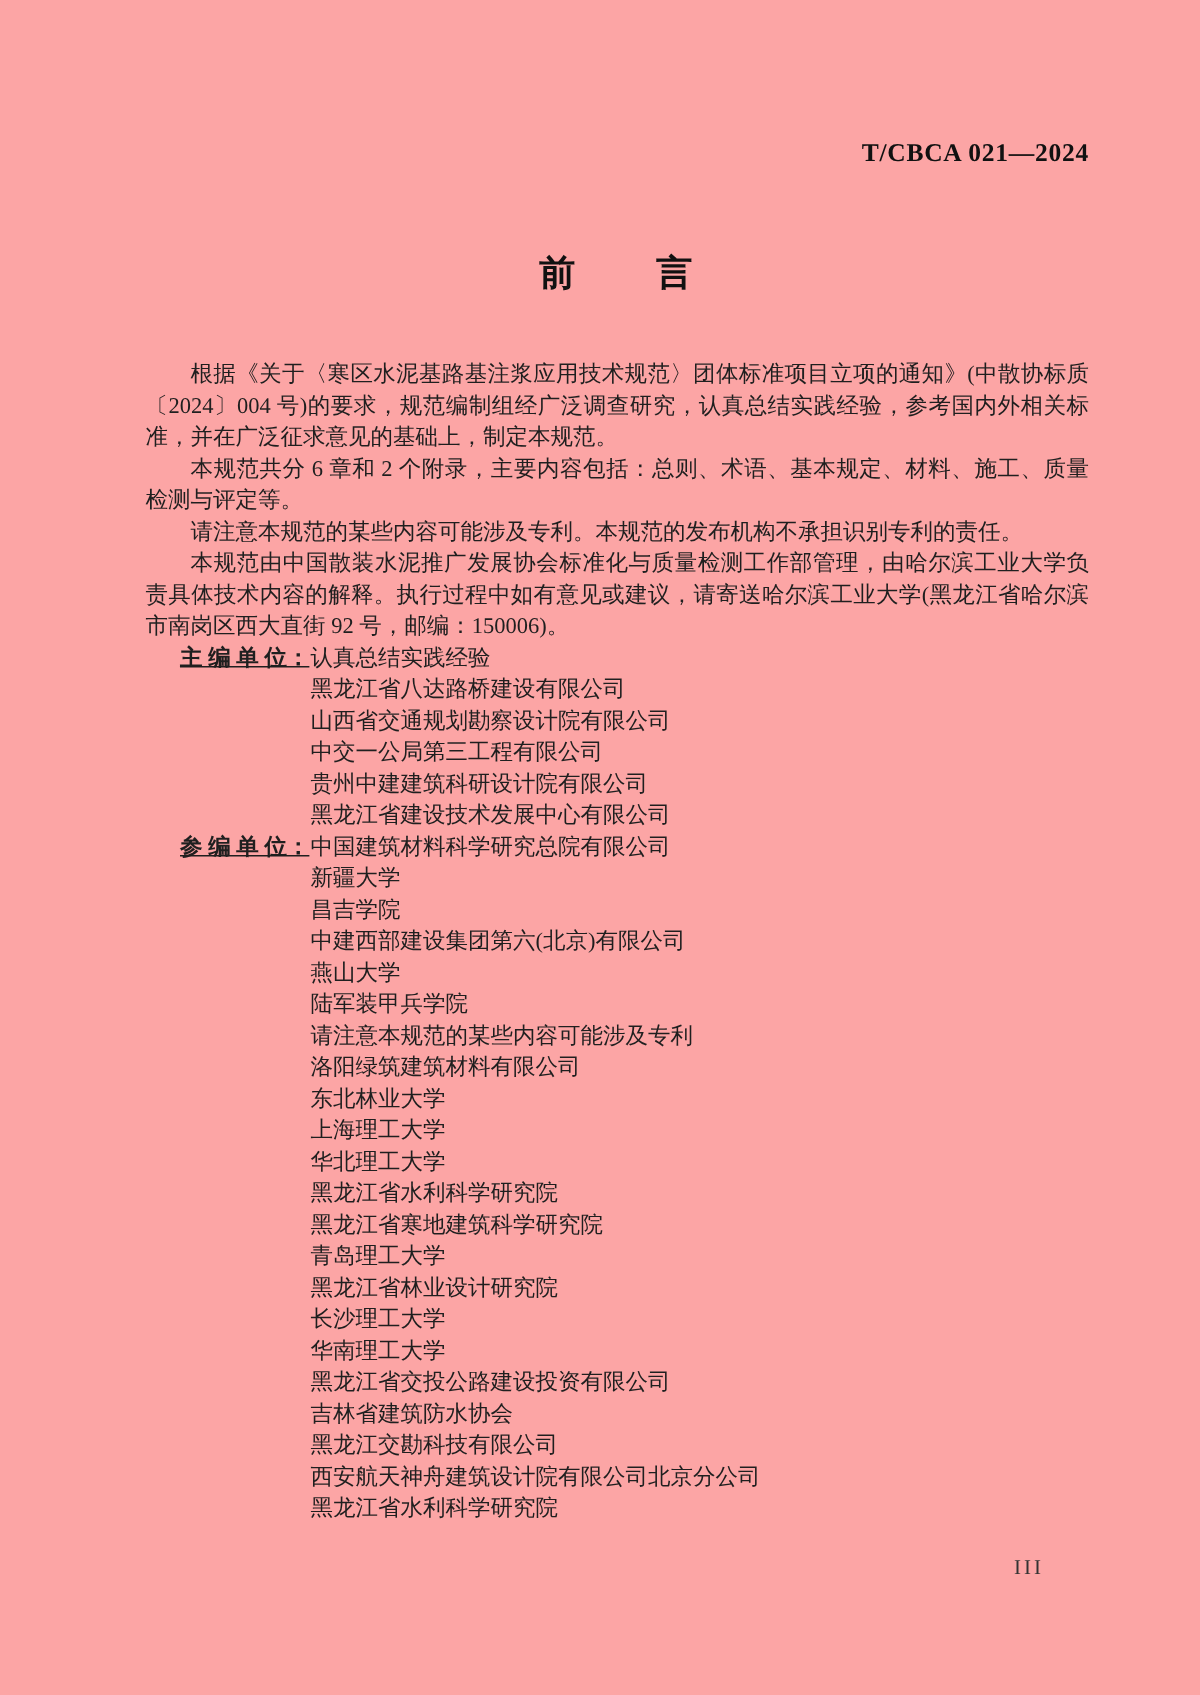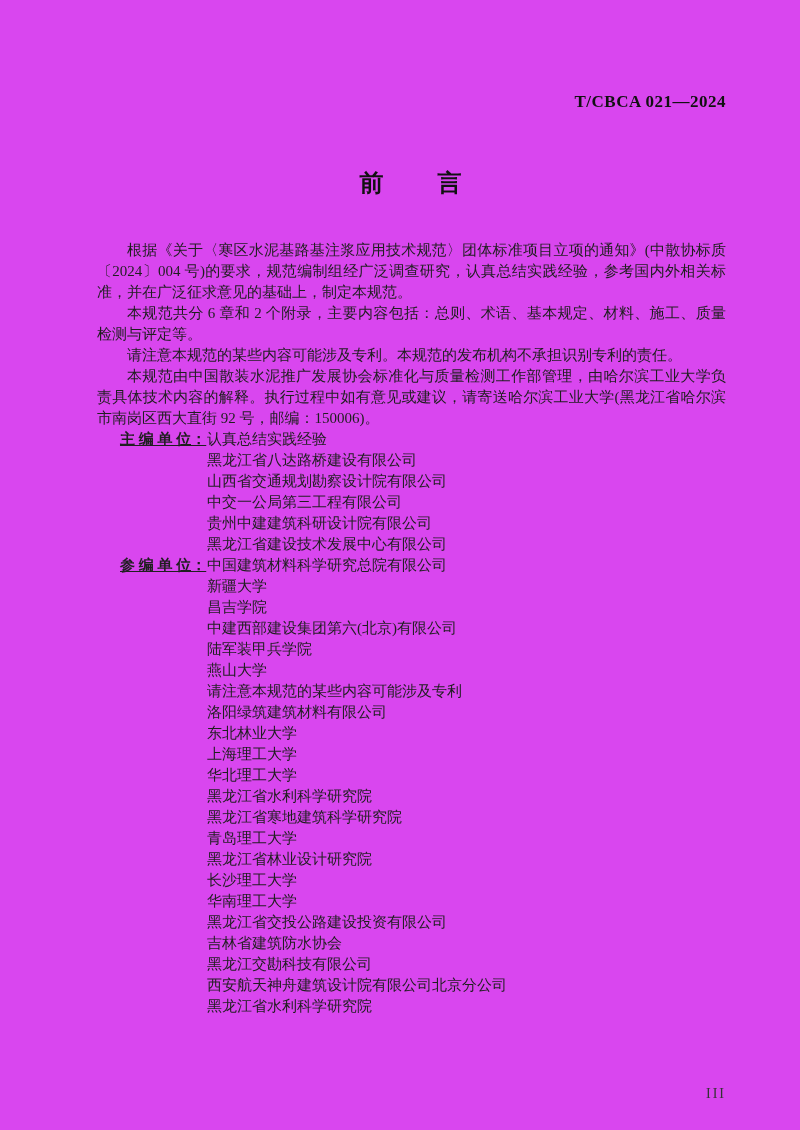--- a/index.html
+++ b/index.html
@@ -5,21 +5,21 @@
   html, body {
     margin: 0;
     padding: 0;
     background: #ffffff;
   }
   .page {
     position: relative;
     width: 800px;
     height: 1130px;
     box-sizing: border-box;
-    background: #d946ef;
+    background: #fca5a5;
     color: #1f1f1f;
     padding: 92px 74px 0 97px;
     font-family: "Liberation Serif", "DejaVu Serif", serif;
     overflow: hidden;
   }
   .header {
     text-align: right;
     font-size: 17px;
     line-height: 20px;
     font-weight: bold;
@@ -60,26 +60,25 @@
   }
   .editors-units {
     flex: 1 1 auto;
   }
   .unit-line {
     white-space: nowrap;
   }
   .page-number {
     position: absolute;
     top: 1038px;
-    right: 74px;
+    right: 104px;
     font-size: 14px;
     line-height: 16px;
     letter-spacing: 2px;
     color: #333333;
-    margin-top: 48px;
   }
 </style>
 </head>
 <body>
 
 <div class="page">
 
   <div class="header">T/CBCA 021—2024</div>
 
   <h1 class="title">前　　言</h1>
@@ -105,22 +104,22 @@
         </div>
     </div>
 
     <div class="editors-row">
       <div class="editors-label">参 编 单 位：</div>
       <div class="editors-units">
           <div class="unit-line">中国建筑材料科学研究总院有限公司</div>
           <div class="unit-line">新疆大学</div>
           <div class="unit-line">昌吉学院</div>
           <div class="unit-line">中建西部建设集团第六(北京)有限公司</div>
+          <div class="unit-line">燕山大学</div>
           <div class="unit-line">陆军装甲兵学院</div>
-          <div class="unit-line">燕山大学</div>
           <div class="unit-line">请注意本规范的某些内容可能涉及专利</div>
           <div class="unit-line">洛阳绿筑建筑材料有限公司</div>
           <div class="unit-line">东北林业大学</div>
           <div class="unit-line">上海理工大学</div>
           <div class="unit-line">华北理工大学</div>
           <div class="unit-line">黑龙江省水利科学研究院</div>
           <div class="unit-line">黑龙江省寒地建筑科学研究院</div>
           <div class="unit-line">青岛理工大学</div>
           <div class="unit-line">黑龙江省林业设计研究院</div>
           <div class="unit-line">长沙理工大学</div>

